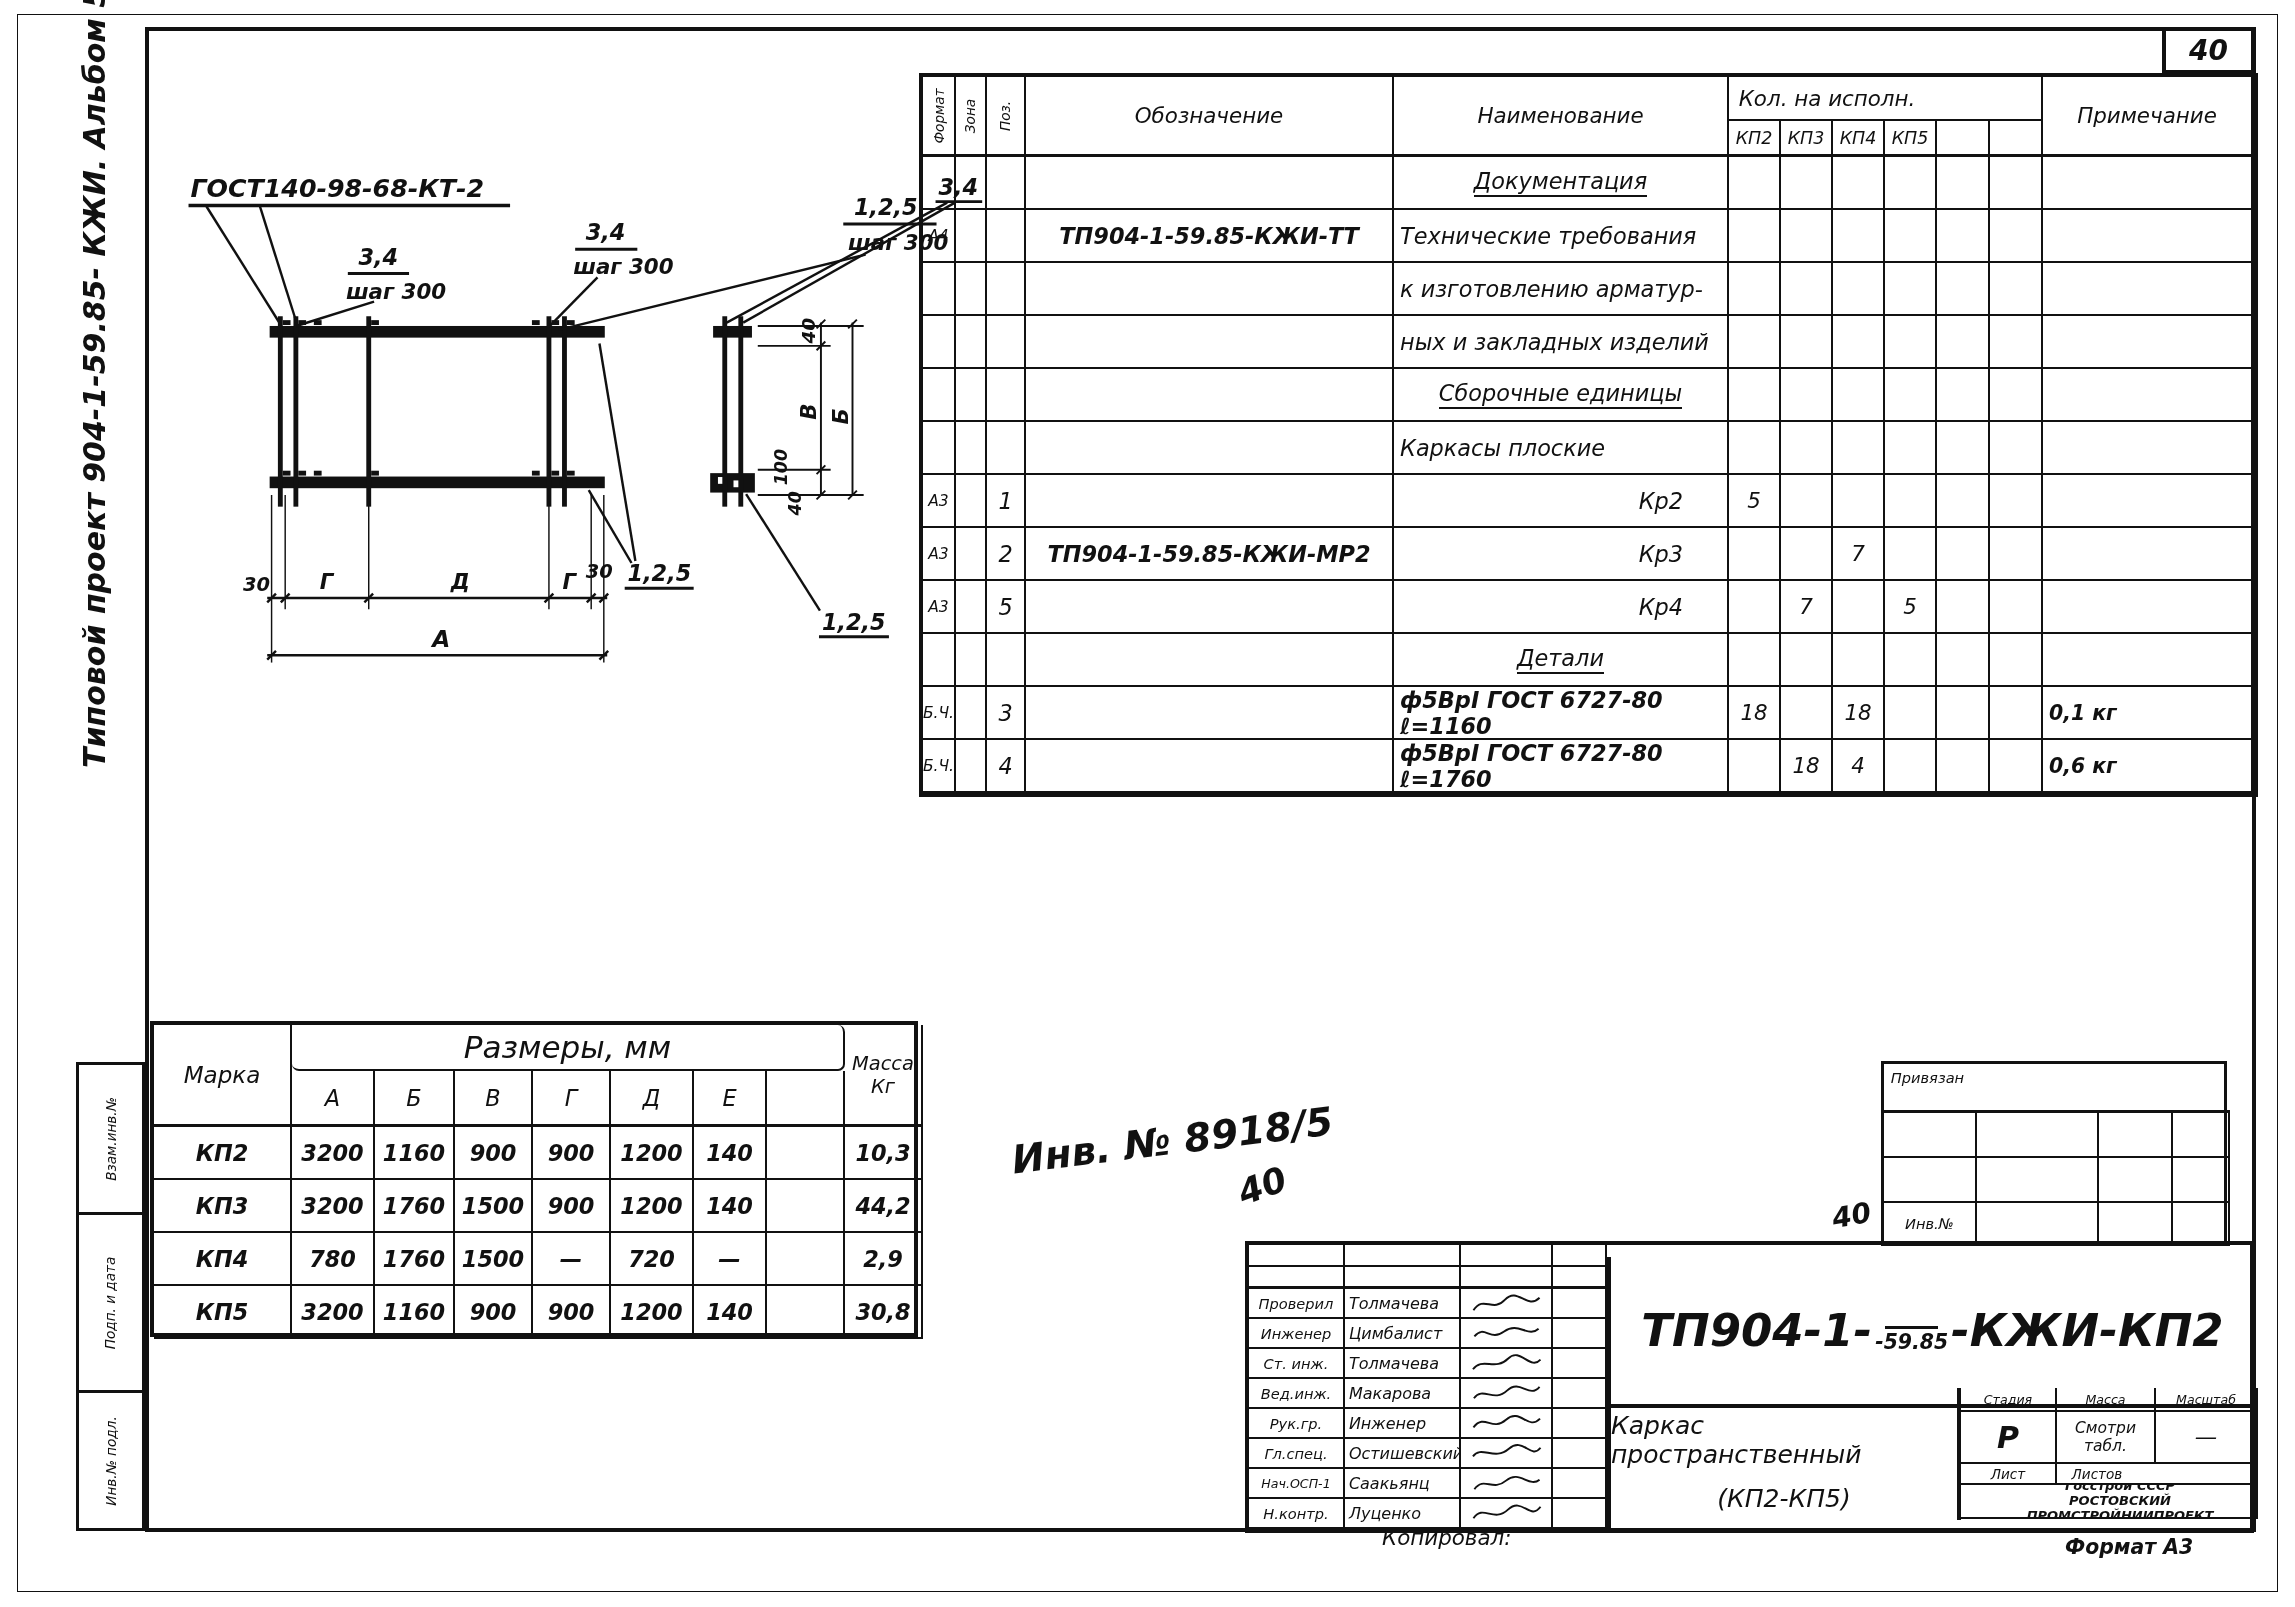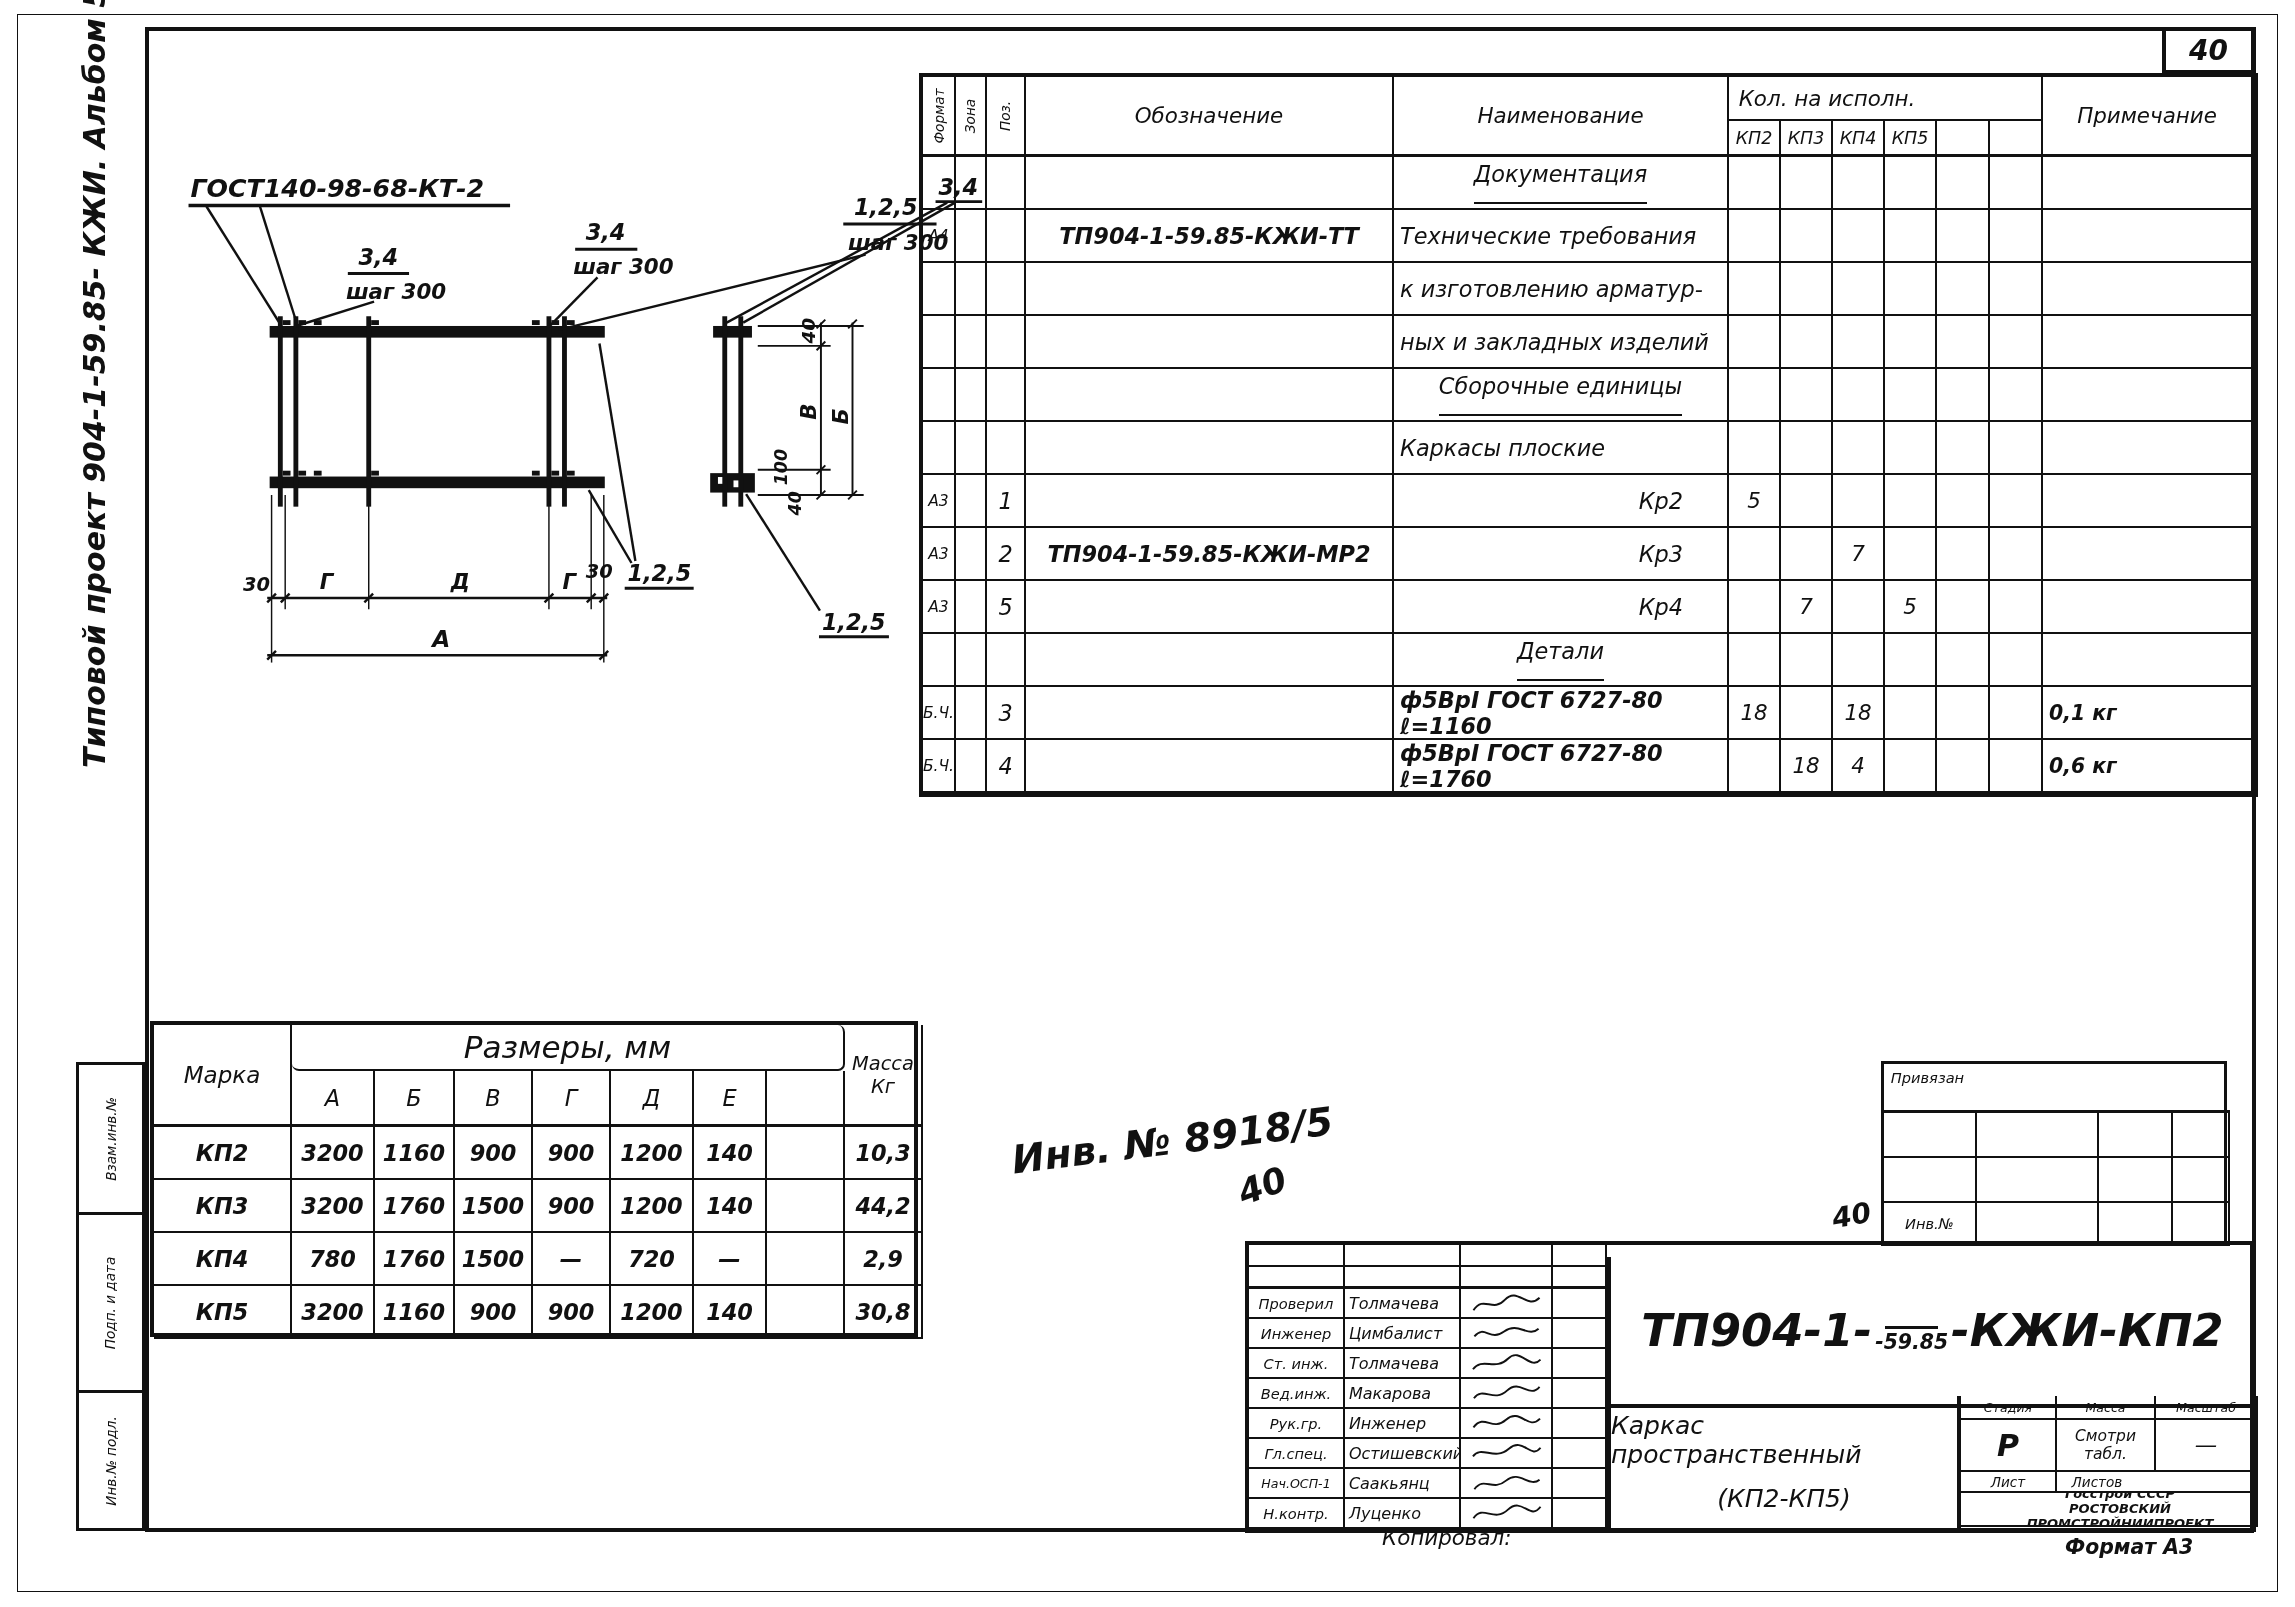--- a/index.html
+++ b/index.html
@@ -6,21 +6,21 @@
   #sheet{position:relative;width:2295px;height:1607px;background:#fff;
          font-family:"DejaVu Sans",sans-serif;color:#111;overflow:hidden;}
   .abs{position:absolute;box-sizing:border-box;}
   .bb{border:1.9px solid #111;}
   .frame{border:4.9px solid #111;}
   
   .c{box-sizing:border-box;border-right:2.4px solid #111;border-bottom:2.4px solid #111;
      display:flex;align-items:center;justify-content:center;font-style:italic;overflow:hidden;}
   .hl{border-bottom-width:3.9px;}
   .vtxt{transform:rotate(-90deg);white-space:nowrap;font-size:13.6px;font-style:italic;}
-  .u{border-bottom:2.9px solid #111;padding-bottom:15px;font-style:italic;}
+  .u{border-bottom:2.9px solid #111;padding-bottom:1px;font-style:italic;}
   
   #spec{left:919px;top:73px;width:1339px;height:724px;border:4.4px solid #111;
         display:grid;grid-template-columns:33px 31px 39px 368px 335px 52px 52px 52px 52px 53px 53px 210px;
         grid-template-rows:44px 36px repeat(12,53px);}
   #spec .c{font-size:22.4px;}
   #spec .hdr{font-size:21.4px;}
   #spec .ref{font-weight:600;font-size:22.4px;}
   #spec .nl{justify-content:flex-start;padding-left:6px;}
   #spec .nr{justify-content:flex-end;padding-right:44px;}
   #spec .qty{font-size:21.4px;}
@@ -38,21 +38,21 @@
   #signs .c{font-size:14.6px;}
   #signs .nm{font-size:16px;justify-content:flex-start;padding-left:3.9px;}
   #desig{left:358px;top:12px;width:647px;height:151px;border-left:4.4px solid #111;border-bottom:4.4px solid #111;
          display:flex;align-items:center;justify-content:center;font-style:italic;font-weight:600;}
   #desig .big{font-size:45px;}
   #desig .sub{display:inline-flex;flex-direction:column;align-items:center;margin:19.4px 2.9px 0 2.9px;}
   #desig .dash{width:53px;border-top:3.9px solid #111;margin-bottom:1px;}
   #desig .subtxt{font-size:20.4px;font-weight:600;font-style:italic;}
   #ttl{left:358px;top:151px;width:350px;height:132px;border-left:4.4px solid #111;display:flex;flex-direction:column;
        align-items:center;justify-content:center;font-style:italic;font-size:25px;gap:14.6px;}
-  #stampright{left:708px;top:151px;width:296px;height:132px;border-left:4.4px solid #111;display:grid;
+  #stampright{left:708px;top:143px;width:296px;height:132px;border-left:4.4px solid #111;display:grid;
               grid-template-columns:96px 99px 102px;grid-template-rows:24px 52px 21.4px 34px;}
   #stampright .c{font-size:12.6px;}
   
   #pinned{left:1881px;top:1061px;width:346px;height:185px;border:3.9px solid #111;
           display:grid;grid-template-columns:93px 122px 74px 57px;grid-template-rows:49px 45px 45px 43px;}
   #pinned .c{font-size:14.6px;}
   
   #strip{left:76px;top:1062px;width:69px;height:470px;}
   #strip .cell{box-sizing:border-box;border:3.9px solid #111;border-top-width:0;display:flex;align-items:center;justify-content:center;}
   #strip .cell:first-child{border-top-width:3.9px;}

